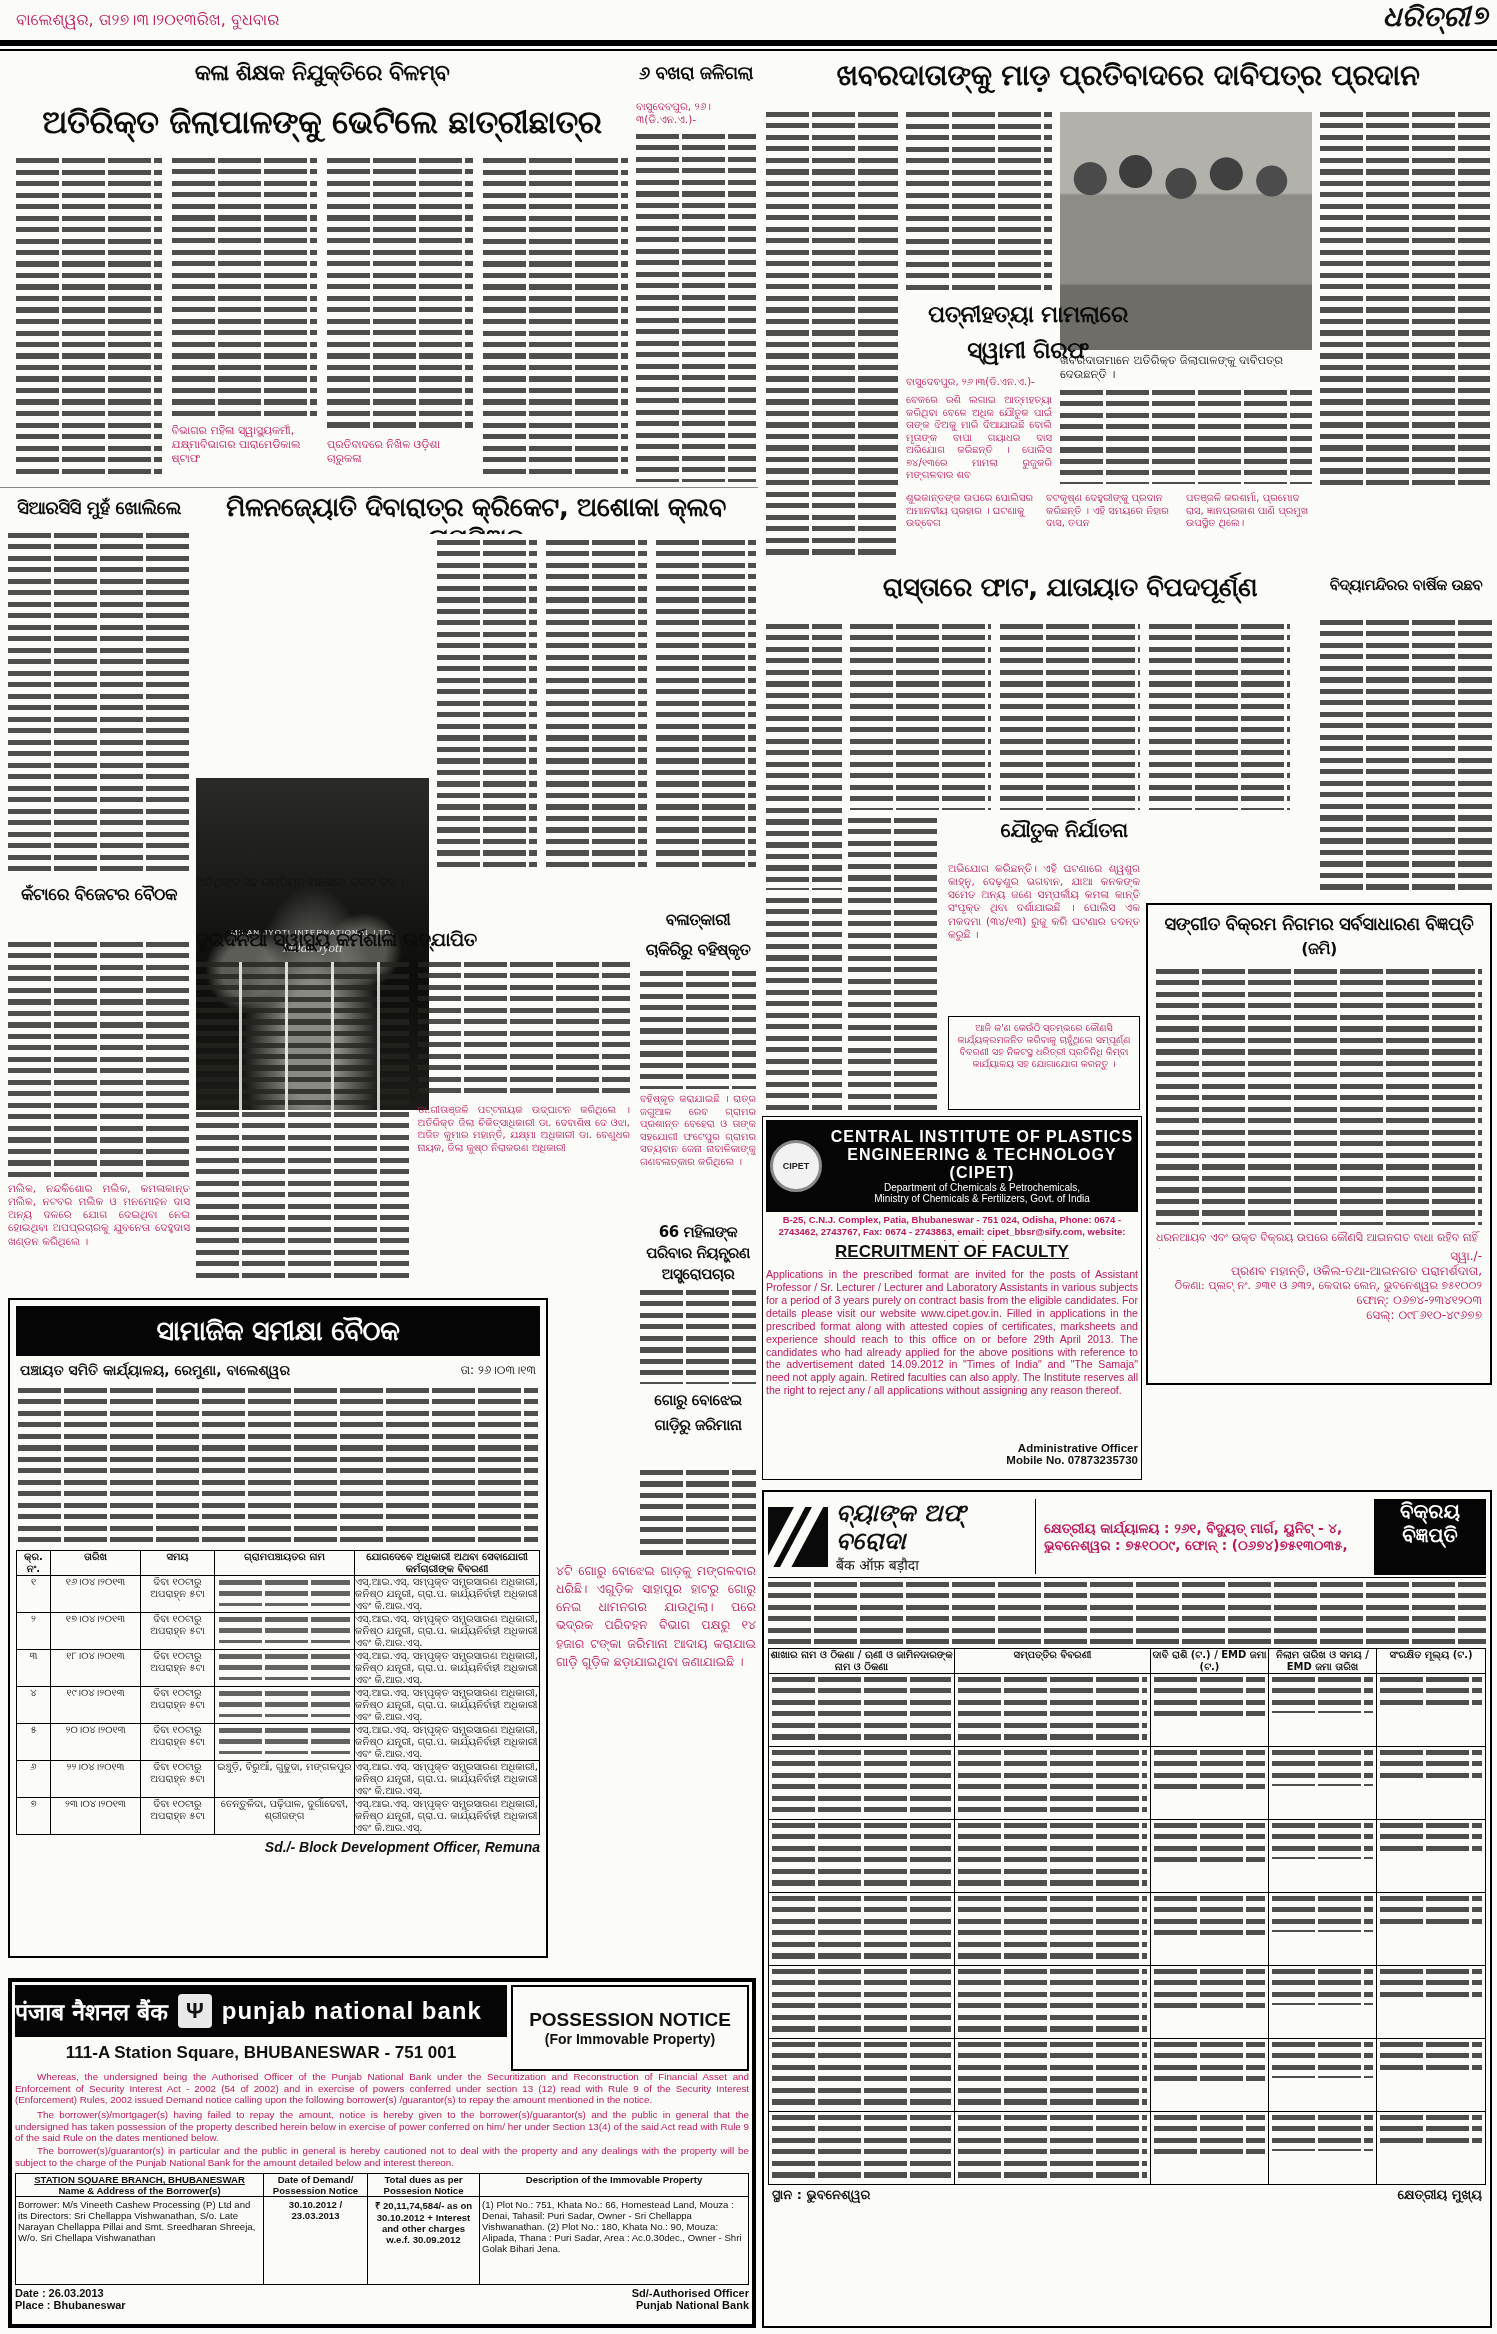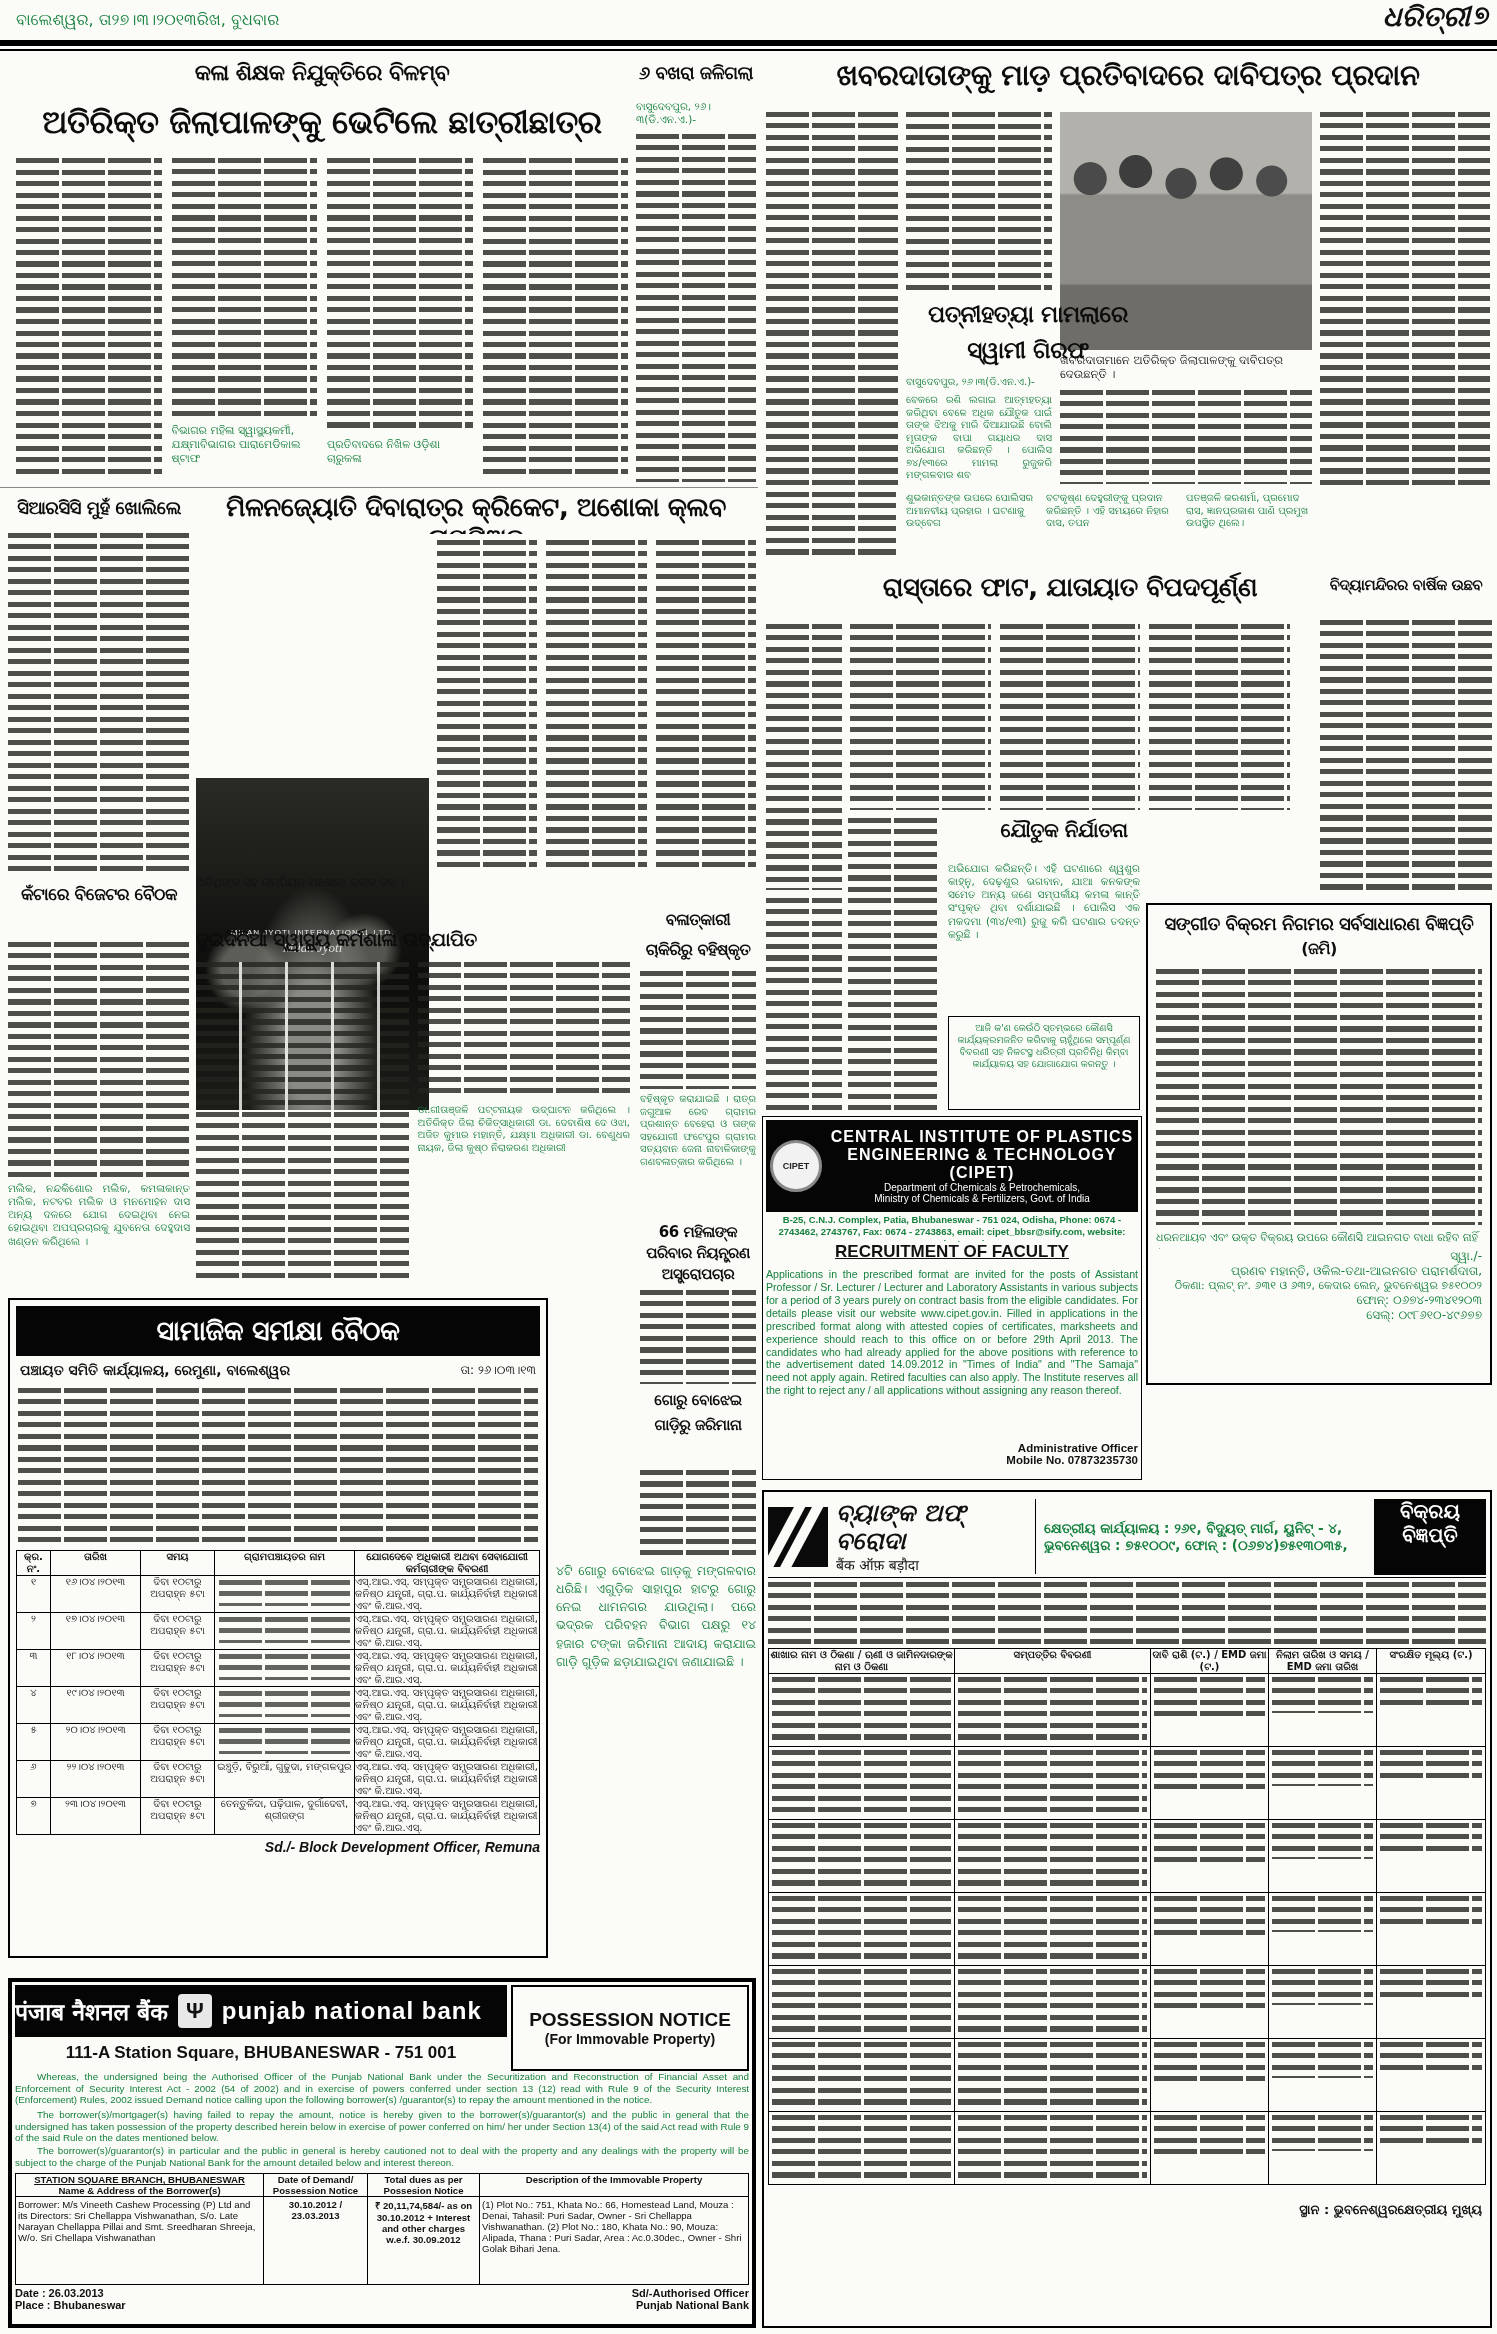--- a/index.html
+++ b/index.html
@@ -1,19 +1,19 @@
 <!DOCTYPE html>
 <html><head>
 <meta charset="utf-8">
 <style>
   *{box-sizing:border-box;margin:0;padding:0}
   body{background:#777;font-family:"Liberation Sans",sans-serif}
   .page{position:relative;width:1497px;height:2334px;background:#fbfbf8;color:#111;overflow:hidden;margin:0 auto}
   .abs{position:absolute}
-  .txt{overflow:hidden;line-height:1.25;color:#15803d}
+  .txt{overflow:hidden;line-height:1.25;color:#be185d}
   .ctr{text-align:center}
   .rt{text-align:right}
   .just{text-align:justify}
   .bold{font-weight:bold}
   .hd{font-weight:bold;text-align:center;overflow:hidden;letter-spacing:-.5px;color:#0c0c0c}
   
   .sim{background-image:
       repeating-linear-gradient(90deg, rgba(255,255,255,0) 0 43px, #fbfbf8 43px 46px),
       repeating-linear-gradient(180deg, #24241f 0 5px, rgba(0,0,0,0) 5px 11.5px);
       opacity:.8}
@@ -456,19 +456,19 @@
             </td>
             <td>
               <div class="sim" style="height:36px;margin:3px"></div>
             </td>
             <td>
               <div class="sim" style="height:30px;margin:3px"></div>
             </td>
           </tr>
     </tbody>
       </table>
-    <div style="display:flex;justify-content:flex-end;margin-top:17px;padding:0 4px">
+    <div style="display:flex;justify-content:space-between;margin-top:2px;padding:0 4px">
       <span class="odia bold" style="font-size:13px">ସ୍ଥାନ : ଭୁବନେଶ୍ୱର</span>
       <span class="odia bold" style="font-size:13px">କ୍ଷେତ୍ରୀୟ ମୁଖ୍ୟ</span>
     </div>
   </div>
 
 </div>
 
 </body></html>

